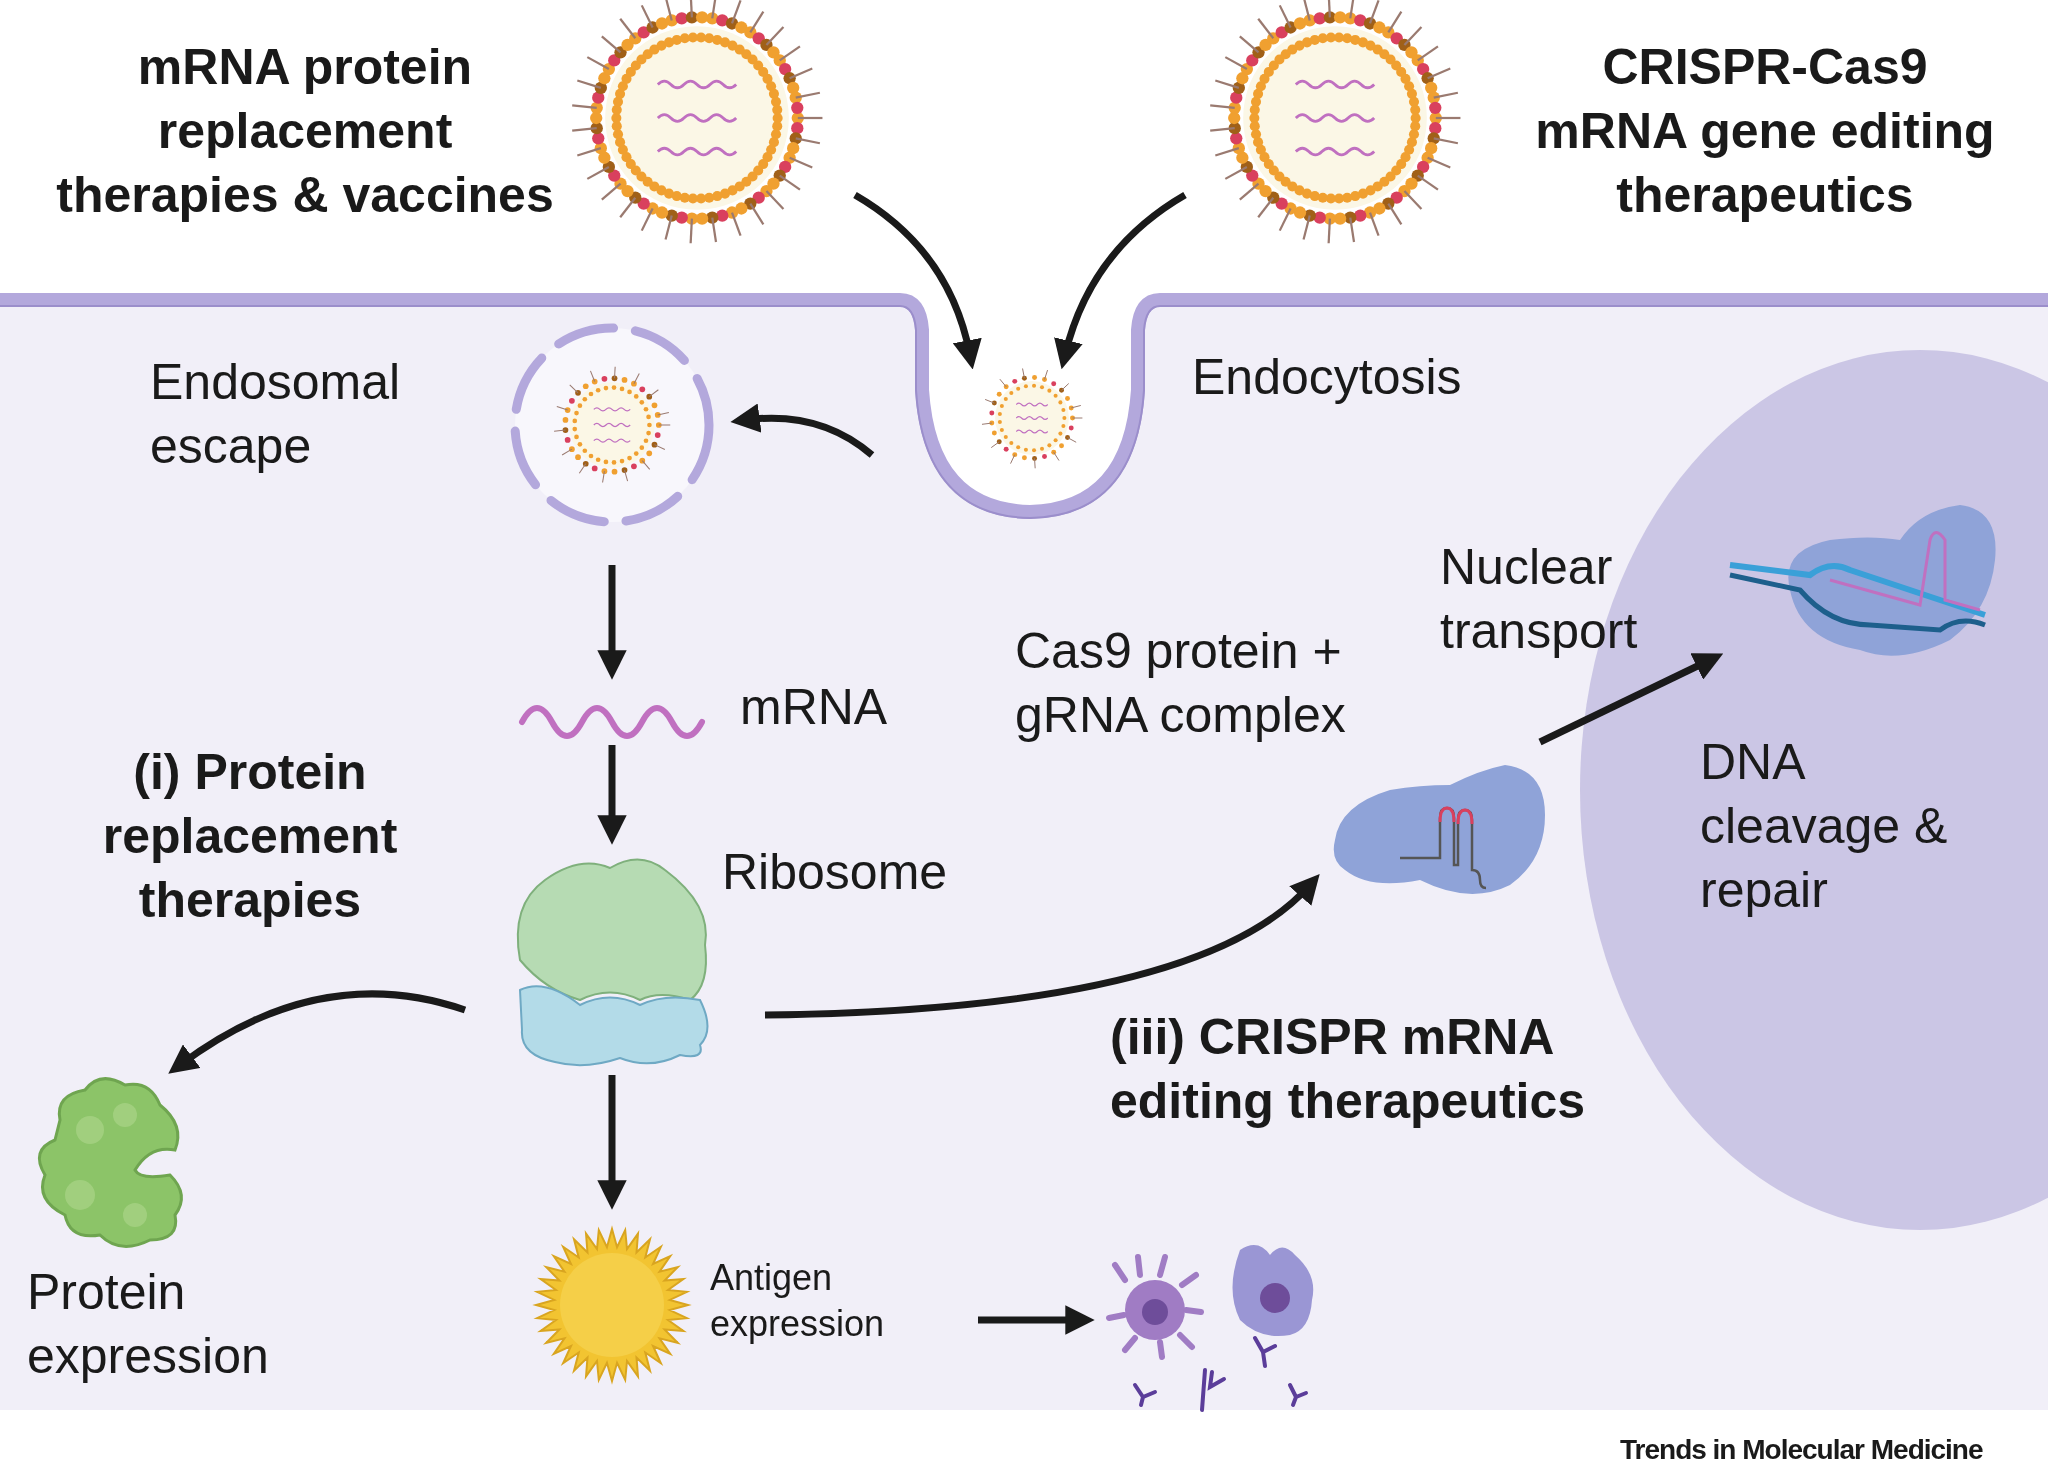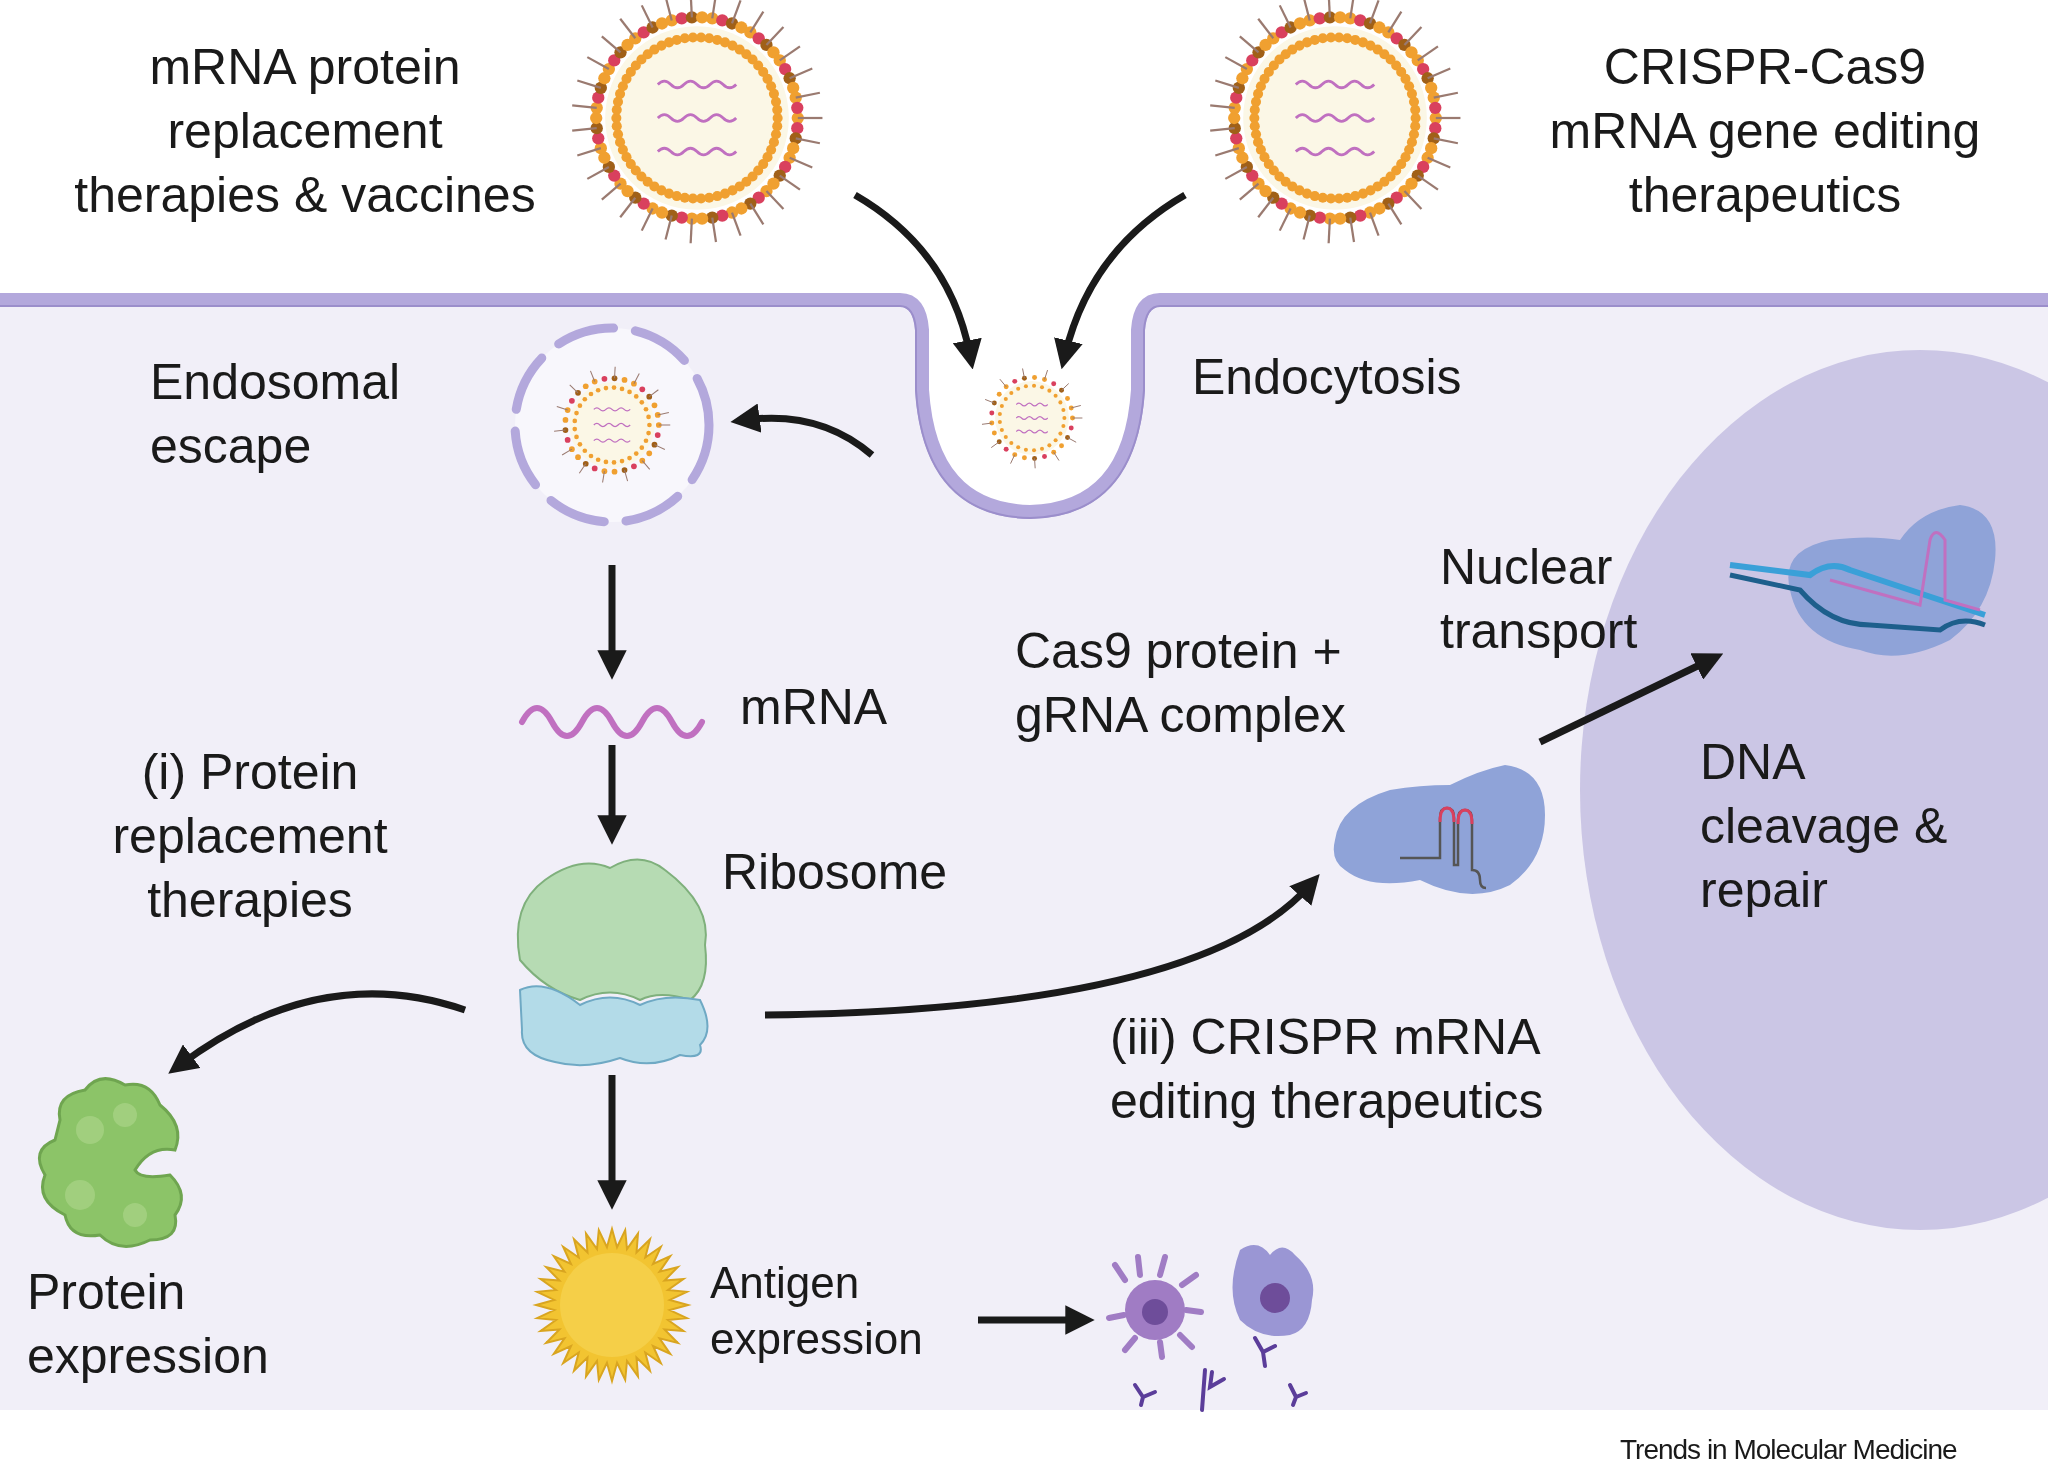--- a/index.html
+++ b/index.html
@@ -1,19 +1,19 @@
 <!DOCTYPE html>
 <html><head>
 <meta charset="utf-8">
 <style>
   html, body { margin: 0; padding: 0; background: #ffffff; }
   body { width: 2048px; height: 1465px; position: relative; overflow: hidden; font-family: "Liberation Sans", "DejaVu Sans", sans-serif; color: #1a1a1a; }
   #stage { position: absolute; left: 0; top: 0; width: 2048px; height: 1465px; }
   .lbl { position: absolute; line-height: 1.28; white-space: nowrap; }
-  .bold { font-weight: normal; }
+  .bold { font-weight: bold; }
   .reg { font-weight: normal; }
   .center { text-align: center; }
   .right { }
   .lbl span { display: block; }
 </style>
 </head>
 <body>
 
 <div id="stage">
 <svg id="art" width="2048" height="1465" viewBox="0 0 2048 1465" xmlns="http://www.w3.org/2000/svg">
@@ -587,21 +587,21 @@
 <div class="lbl reg" style="left:722px; top:840px; font-size:50px;">Ribosome</div>
 <div class="lbl bold center" style="left:55px; top:740px; width:390px; font-size:50px;">
   <span>(i) Protein</span>
   <span>replacement</span>
   <span>therapies</span>
 </div>
 <div class="lbl reg" style="left:27px; top:1260px; font-size:50px;">
   <span>Protein</span>
   <span>expression</span>
 </div>
-<div class="lbl reg" style="left:710px; top:1255px; font-size:44px;">
+<div class="lbl reg" style="left:710px; top:1255px; font-size:36px;">
   <span>Antigen</span>
   <span>expression</span>
 </div>
 <div class="lbl reg" style="left:1015px; top:619px; font-size:50px;">
   <span>Cas9 protein +</span>
   <span>gRNA complex</span>
 </div>
 <div class="lbl reg" style="left:1440px; top:535px; font-size:50px;">
   <span>Nuclear</span>
   <span>transport</span>

